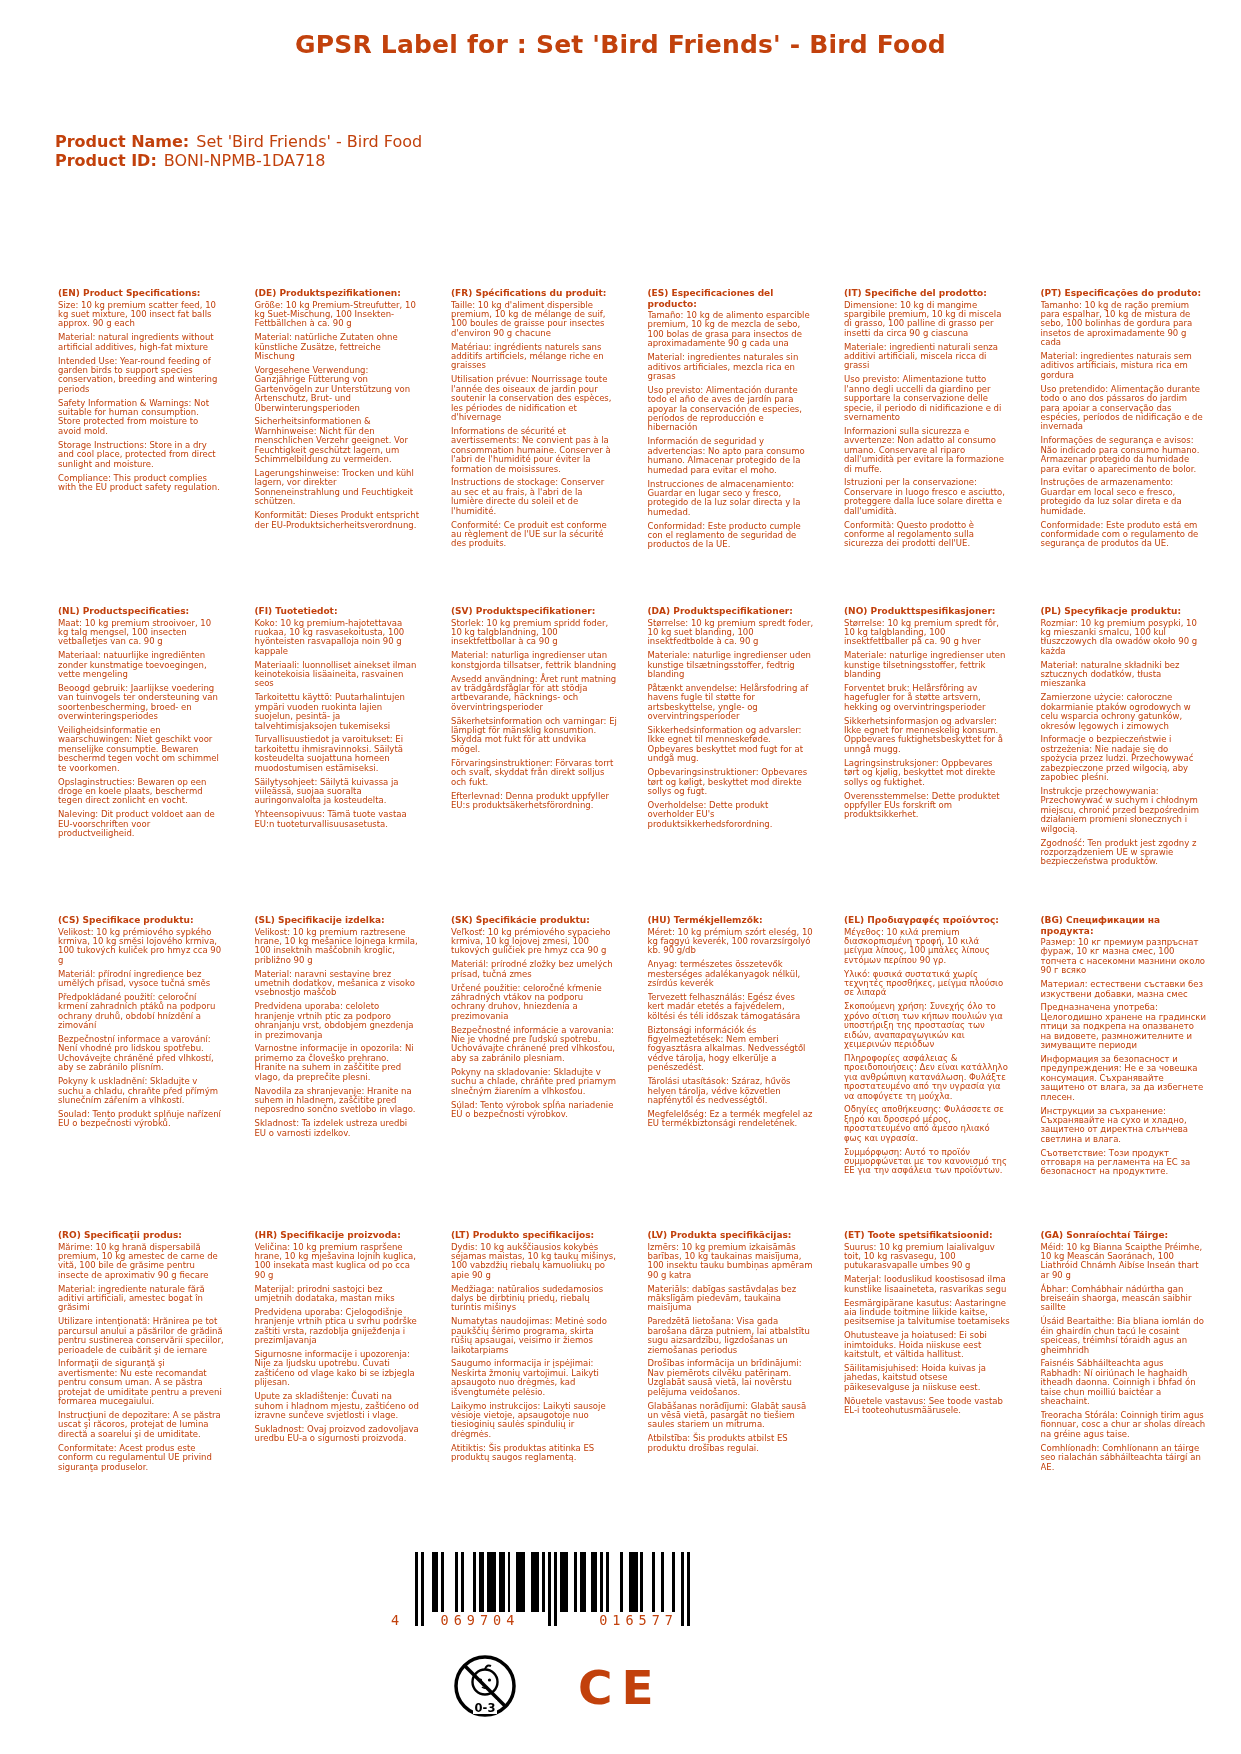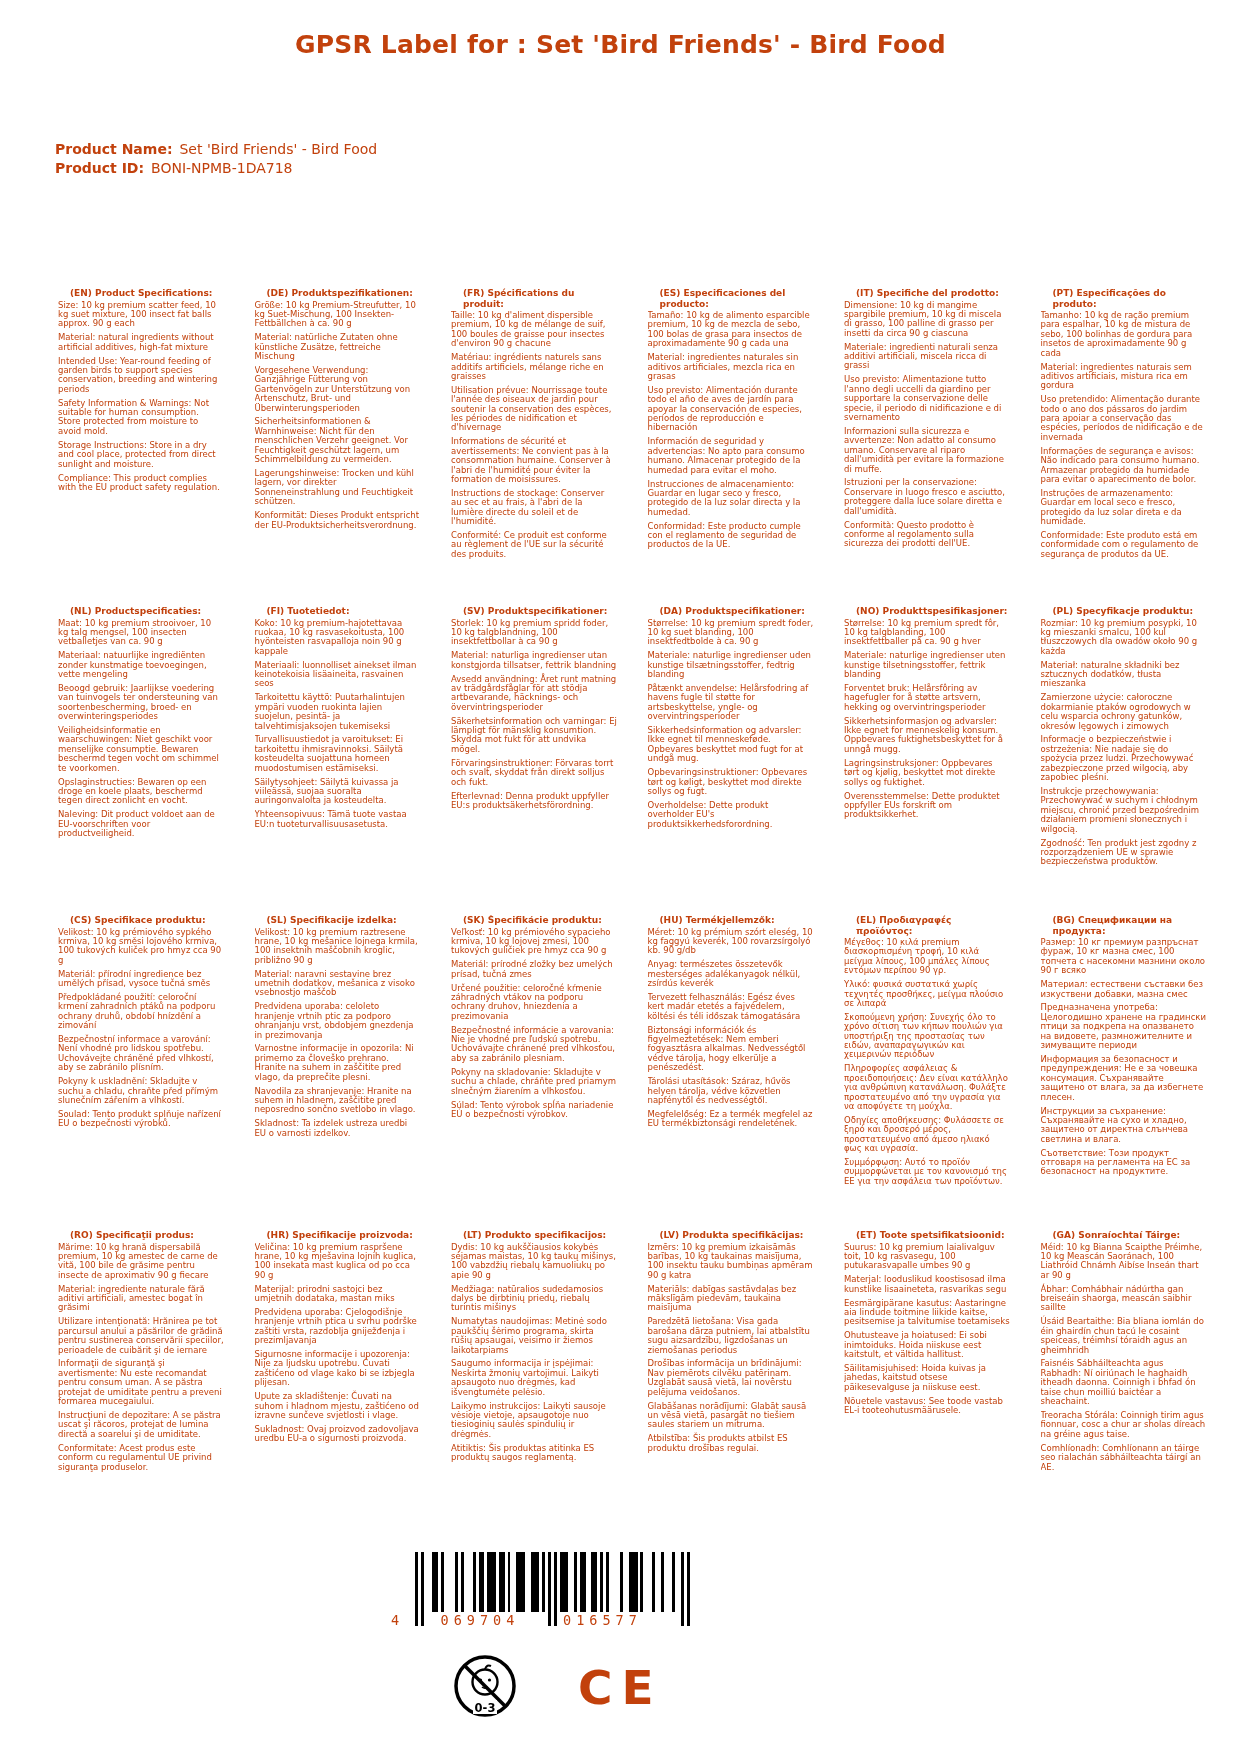--- a/index.html
+++ b/index.html
@@ -1,33 +1,33 @@
 <!DOCTYPE html>
 <html><head>
 <meta charset="utf-8">
 <style>
   html,body{margin:0;padding:0;background:#e8e8e8;}
   .page{position:relative;width:1241px;height:1754px;background:#ffffff;font-family:"DejaVu Sans",sans-serif;color:#c2410c;overflow:hidden;margin:0 auto;}
   .title{position:absolute;top:30px;left:0;width:100%;text-align:center;font-size:25px;font-weight:bold;margin:0;letter-spacing:.2px;}
-  .product-info{position:absolute;top:140px;left:55px;font-size:14px;line-height:18.6px;}
+  .product-info{position:absolute;top:133px;left:55px;font-size:16px;line-height:18.6px;}
   .field .label{font-weight:bold;}
   .field .value{margin-left:7px;}
   .grid{position:absolute;left:58px;top:288px;display:grid;grid-template-columns:repeat(6,166px);column-gap:30.5px;grid-template-rows:318px 309px 315px auto;}
   .block{overflow:hidden;}
-  .block-heading{font-size:9px;font-weight:bold;margin:0 0 2px 12px;line-height:10.5px;}
+  .block-heading{font-size:9px;font-weight:bold;margin:0 0 2px 0;line-height:10.5px;}
   .block-para{font-size:8.5px;line-height:9.4px;margin:0 0 4.5px 0;}
   .barcode-area{position:absolute;left:415px;top:1552px;width:276px;height:80px;}
   .bars{display:flex;height:74px;align-items:flex-start;}
   .bar{width:2.9px;height:60px;}
   .bar.black{background:#000;}
   .bar.guard{height:74px;}
   .bc-digit{position:absolute;top:60px;font-family:"DejaVu Sans Mono",monospace;font-size:13.5px;letter-spacing:5px;white-space:nowrap;}
   .bc-digit.first{left:-24px;}
   .bc-digit.left{left:4px;width:122px;text-align:center;}
-  .bc-digit.right{left:148px;width:122px;text-align:left;}
+  .bc-digit.right{left:141px;width:122px;text-align:right;}
   .age-warning{position:absolute;left:452px;top:1652px;width:66px;height:74px;}
   .ce-mark{position:absolute;left:578px;top:1660px;font-size:47px;font-weight:bold;letter-spacing:9px;font-family:"DejaVu Sans",sans-serif;}
 </style>
 </head>
 <body>
 
 <div class="page">
   <h1 class="title">GPSR Label for : Set 'Bird Friends' - Bird Food</h1>
 
   <div class="product-info" id="product-info">

